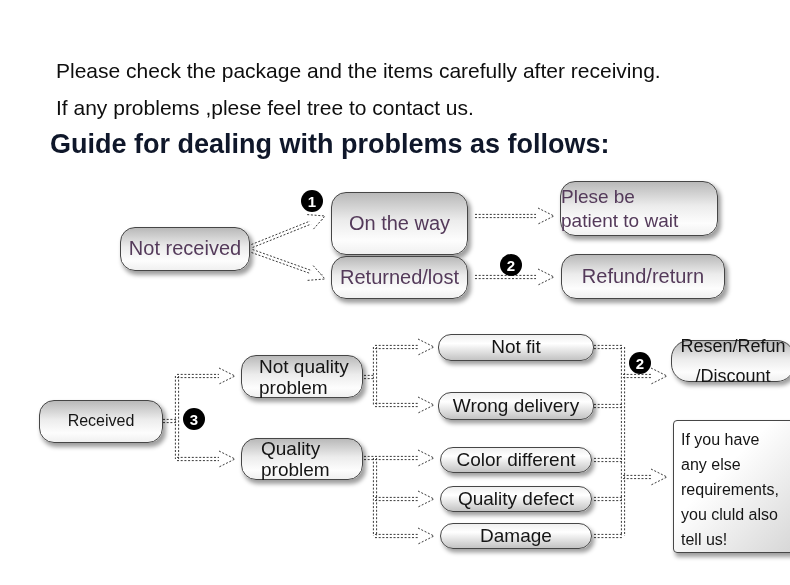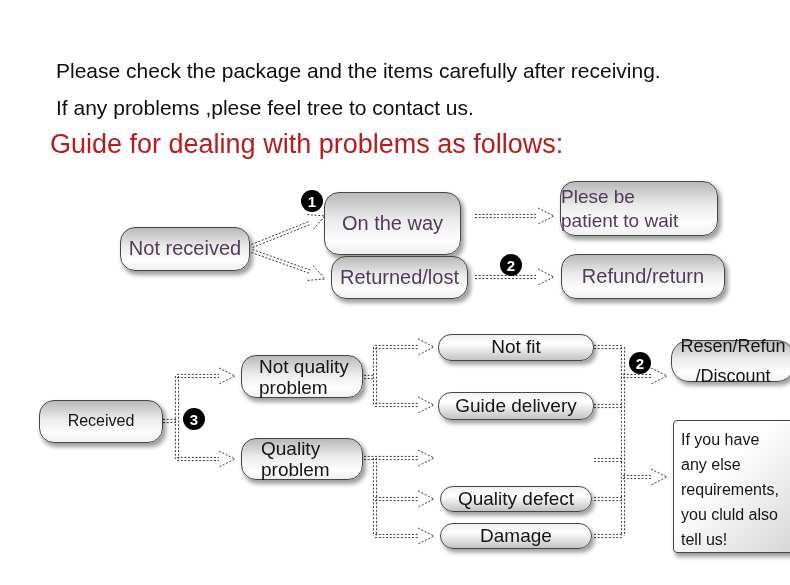--- a/index.html
+++ b/index.html
@@ -2,21 +2,21 @@
 <html><head>
 <meta charset="utf-8">
 <style>
   html,body{margin:0;padding:0;background:#fff;}
   .canvas{
     position:relative;width:790px;height:585px;background:#ffffff;overflow:hidden;
     font-family:"Liberation Sans",sans-serif;
     margin-left:28px;
   }
   .intro{position:absolute;left:28px;color:#0e0e0e;font-size:21px;white-space:nowrap;}
-  .heading{position:absolute;left:22px;top:129px;color:#b91c1c;font-size:27px;font-weight:normal;white-space:nowrap;}
+  .heading{position:absolute;left:22px;top:129px;color:#0f172a;font-size:27px;font-weight:bold;white-space:nowrap;}
   .node{
     position:absolute;display:flex;align-items:center;justify-content:center;
     text-align:center;border:1.6px solid #464646;color:#151515;
     box-shadow:2.5px 3.5px 4px rgba(0,0,0,.38);white-space:pre-line;line-height:1.18;
     box-sizing:border-box;
   }
   .grad-big{background:linear-gradient(180deg,#b9b9b9 0%,#ececec 45%,#fdfdfd 78%,#f0f0f0 100%);border-radius:15px;}
   .grad-pill{background:linear-gradient(180deg,#efefef 0%,#ffffff 34%,#c3c3c3 100%);border-radius:13px;}
   .grad-diag{background:linear-gradient(135deg,#ffffff 35%,#c4c4c4 115%);}
   .purple{color:#543a5a;}
@@ -99,36 +99,37 @@
       <path d="M623.0,368.0 L639.0,376.0 L623.0,384.0" class="chead"></path>
       <path d="M623.0,469.0 L639.0,477.0 L623.0,485.0" class="chead"></path>
     </svg>
 
   <div class="intro" style="top:59px">Please check the package and the items carefully after receiving.</div>
   <div class="intro" style="top:96px">If any problems ,plese feel tree to contact us.</div>
   <div class="heading">Guide for dealing with problems as follows:</div>
 
   <div class="node grad-big purple" style="left:92px;top:227px;width:130px;height:44px;font-size:20px">Not received</div>
   <div class="badge" style="left:273px;top:190px">1</div>
-  <div class="node grad-big purple" style="left:296px;top:192px;width:137px;height:63px;font-size:20px">On the way</div>
+  <div class="node grad-big purple" style="left:303px;top:192px;width:137px;height:63px;font-size:20px">On the way</div>
   <div class="node grad-big purple al" style="left:532px;top:181px;width:158px;height:55px;font-size:19px;padding-left:0;line-height:24px">Plese be
 patient to wait</div>
   <div class="node grad-big purple" style="left:303px;top:256px;width:137px;height:43px;font-size:20px">Returned/lost</div>
   <div class="badge" style="left:472px;top:254px">2</div>
   <div class="node grad-big purple" style="left:533px;top:254px;width:164px;height:45px;font-size:20px">Refund/return</div>
 
   <div class="node grad-big" style="left:11px;top:400px;width:124px;height:43px;font-size:16px">Received</div>
   <div class="badge" style="left:155px;top:408px">3</div>
   <div class="node grad-big al" style="left:213px;top:355px;width:122px;height:43px;font-size:19px;padding-left:17px;line-height:21px">Not quality
 problem</div>
   <div class="node grad-big al" style="left:213px;top:438px;width:122px;height:42px;font-size:19px;padding-left:19px;line-height:21px">Quality
 problem</div>
 
   <div class="node grad-pill" style="left:410px;top:334px;width:156px;height:27px;font-size:19px">Not fit</div>
-  <div class="node grad-pill" style="left:410px;top:392px;width:156px;height:28px;font-size:19px">Guide delivery</div>
+  <div class="node grad-pill" style="left:410px;top:392px;width:156px;height:28px;font-size:19px">Wrong delivery</div>
+  <div class="node grad-pill" style="left:412px;top:447px;width:152px;height:26px;font-size:19px">Color different</div>
   <div class="node grad-pill" style="left:412px;top:486px;width:152px;height:26px;font-size:19px">Quality defect</div>
   <div class="node grad-pill" style="left:412px;top:523px;width:152px;height:26px;font-size:19px">Damage</div>
 
   <div class="badge" style="left:601px;top:352px">2</div>
   <div class="node grad-big" style="left:643px;top:340px;width:124px;height:42px;font-size:18px;line-height:30px;border-radius:18px">Resen/Refun
 /Discount</div>
   <div class="node grad-diag al" style="left:645px;top:420px;width:149px;height:133px;font-size:16px;line-height:25px;padding:6px 2px 0 7px;border-radius:4px;align-items:flex-start;display:block">If you have
 any else
 requirements,
 you cluld also

